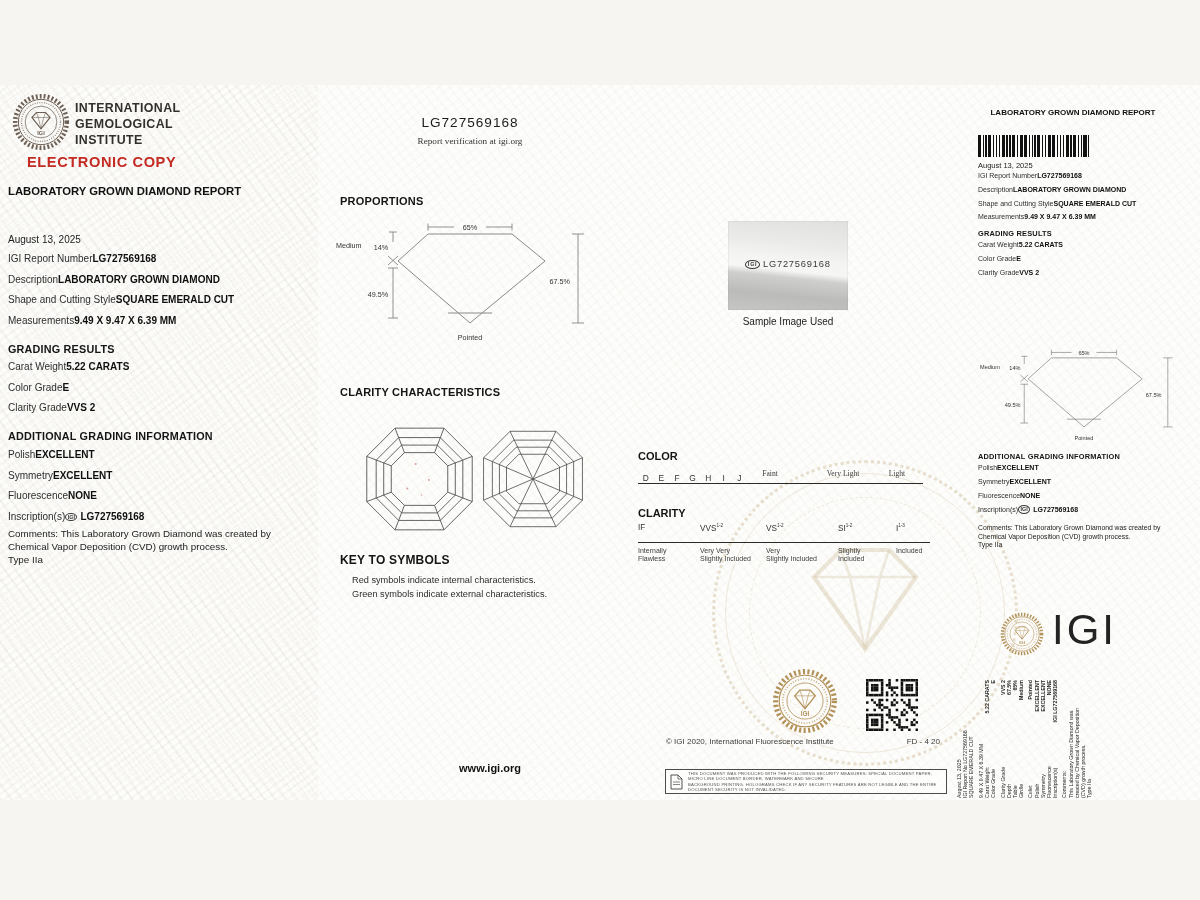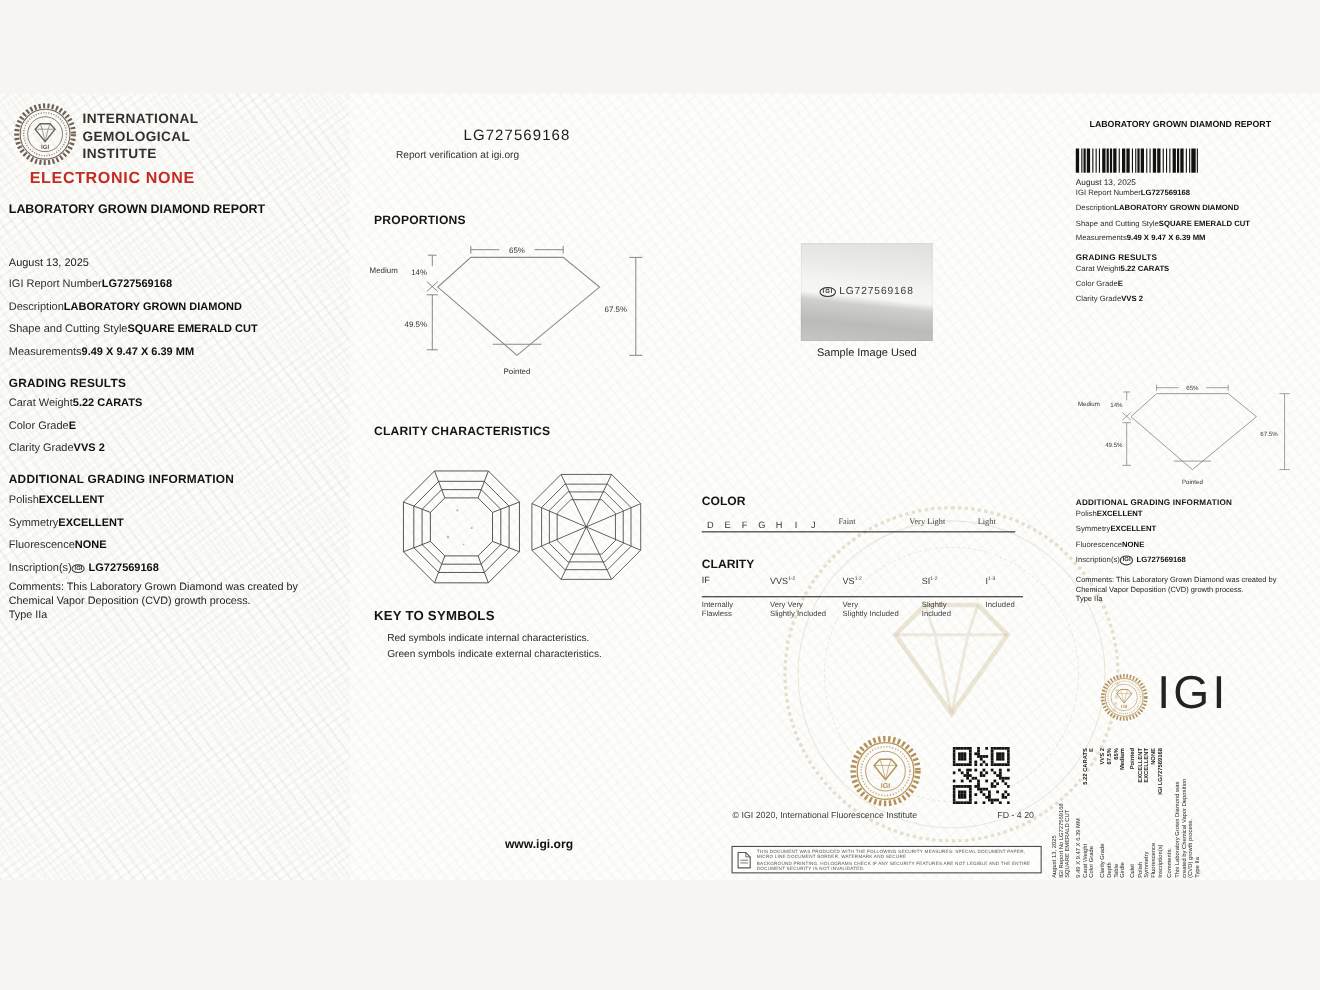--- a/index.html
+++ b/index.html
@@ -39,21 +39,21 @@
   .l-rows .lvrow{font-size:10px;margin-bottom:9.6px;}
   .l-head{font-size:10.8px;}
   .l-comments{font-size:9.8px;line-height:13px;color:#222;}
   .igi-glyph{
     display:inline-block;border:1px solid #3a3a3a;border-radius:50%;
     font-size:5.4px;font-weight:bold;line-height:6.5px;padding:0 1.5px;
     vertical-align:1px;margin-right:3px;color:#333;
   }
   
   .c-number{left:360px;top:115px;width:220px;text-align:center;font-size:13.6px;letter-spacing:1px;color:#1c1c1c;}
-  .c-verif{left:360px;top:136px;width:220px;font-size:9.2px;color:#333;}
+  .c-verif{left:360px;top:136px;width:220px;text-align:center;font-size:9.2px;color:#333;font-family:Liberation Serif, serif;}
   .key-lines{font-size:9.2px;line-height:13.5px;color:#2c2c2c;}
   .website{left:430px;top:762px;width:120px;text-align:center;font-size:11px;font-weight:bold;color:#111;}
   
   .sample{
     left:728px;top:221px;width:120px;height:89px;
     background:linear-gradient(186deg,#e0e0de 0%,#ebebe9 28%,#f4f4f2 43%,#f6f6f4 55%,#cfcfcd 62%,#bbbbb9 80%,#c6c6c4 100%);
     box-shadow:0 0 0 1px rgba(0,0,0,0.04) inset;
   }
   .sample-inscr{
     position:absolute;left:0;top:43%;width:100%;text-align:center;
@@ -138,21 +138,21 @@
       <text y="14.5" text-anchor="middle" font-size="6.2" font-weight="bold" fill="#6e6054">IGI</text>
     </svg>
   </div>
 
 <div class="abs org-name">
   <div>INTERNATIONAL</div>
   <div>GEMOLOGICAL</div>
   <div>INSTITUTE</div>
 </div>
 
-<div class="abs ec">ELECTRONIC NONE</div>
+<div class="abs ec">ELECTRONIC COPY</div>
 <div class="abs doc-title">LABORATORY GROWN DIAMOND REPORT</div>
 <div class="abs l-date">August 13, 2025</div>
 
 <div id="left-info-rows" class="abs l-rows" style="left:8px;top:253px;">
     <div class="lvrow">
       <span class="lbl">IGI Report Number</span>
       <span class="val">LG727569168</span>
     </div>
     <div class="lvrow">
       <span class="lbl">Description</span>

